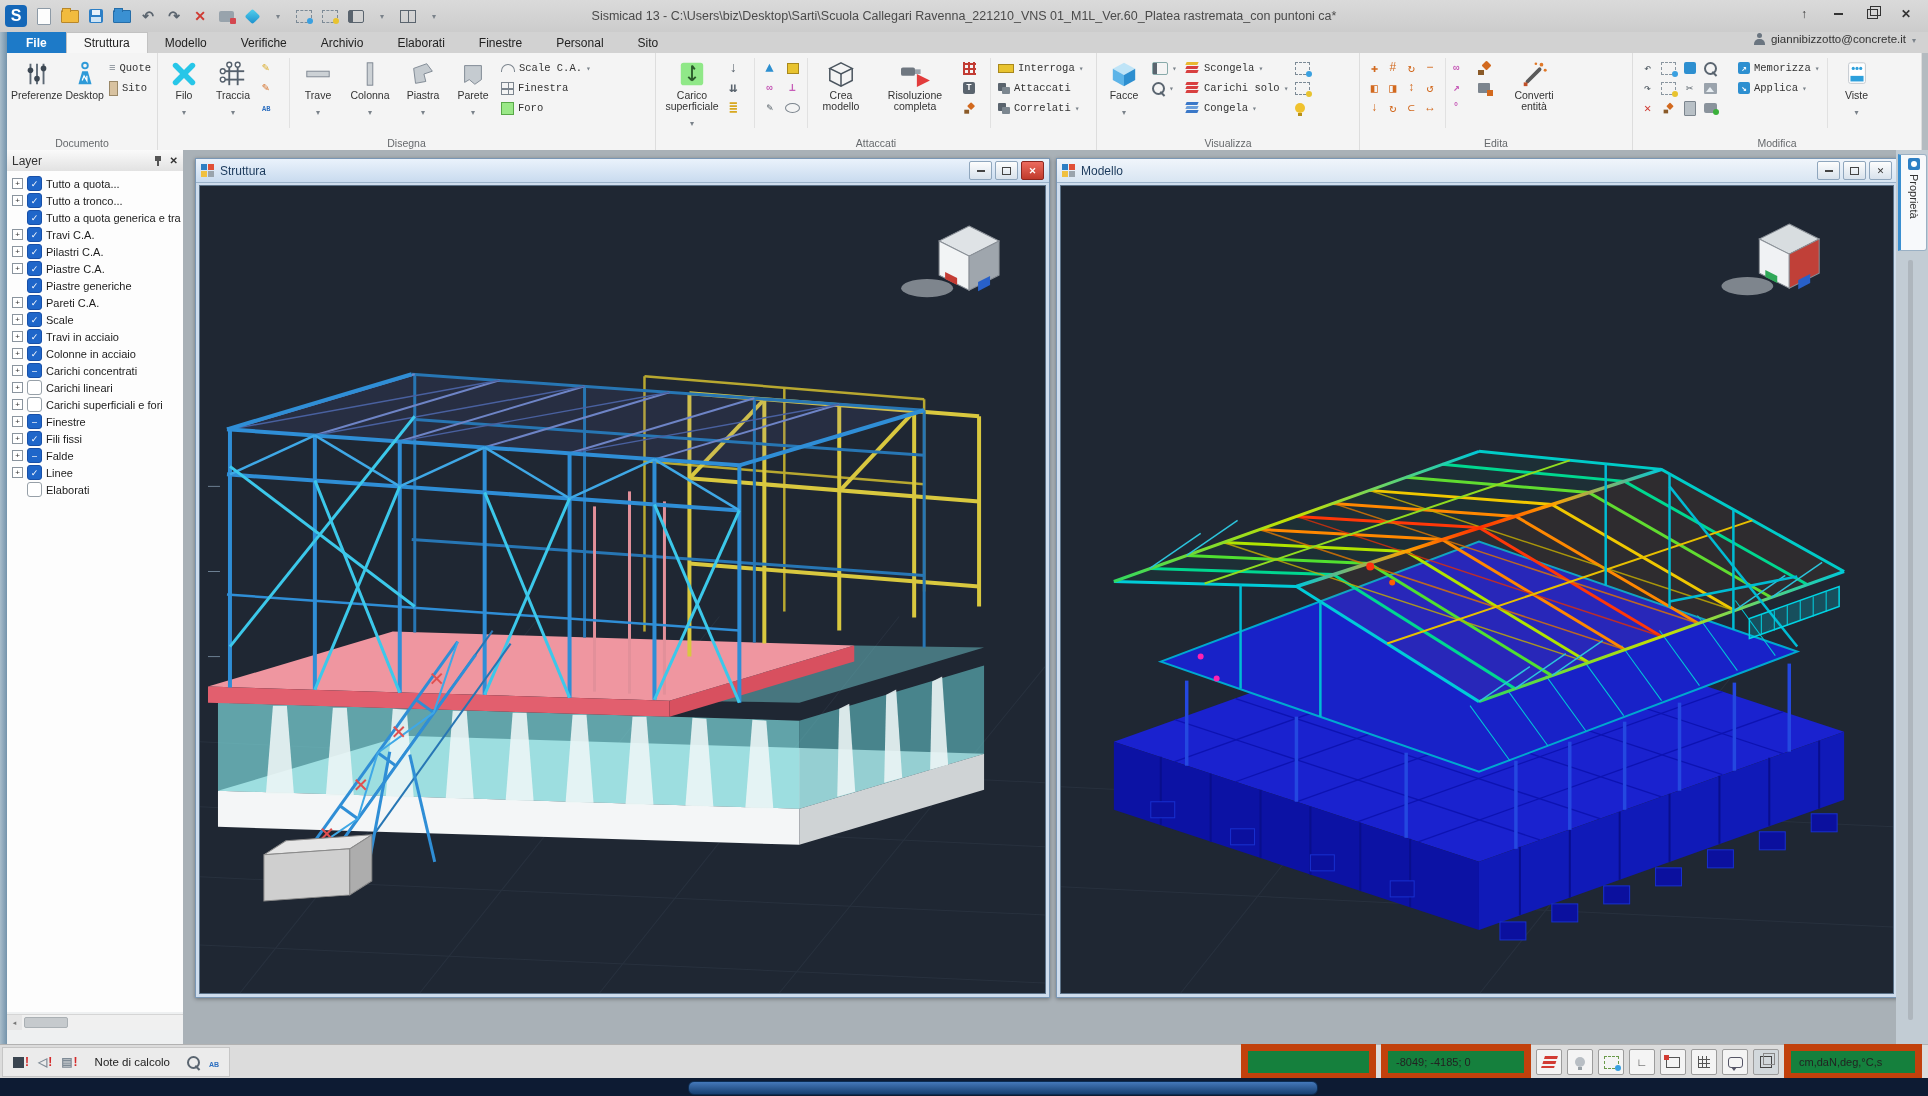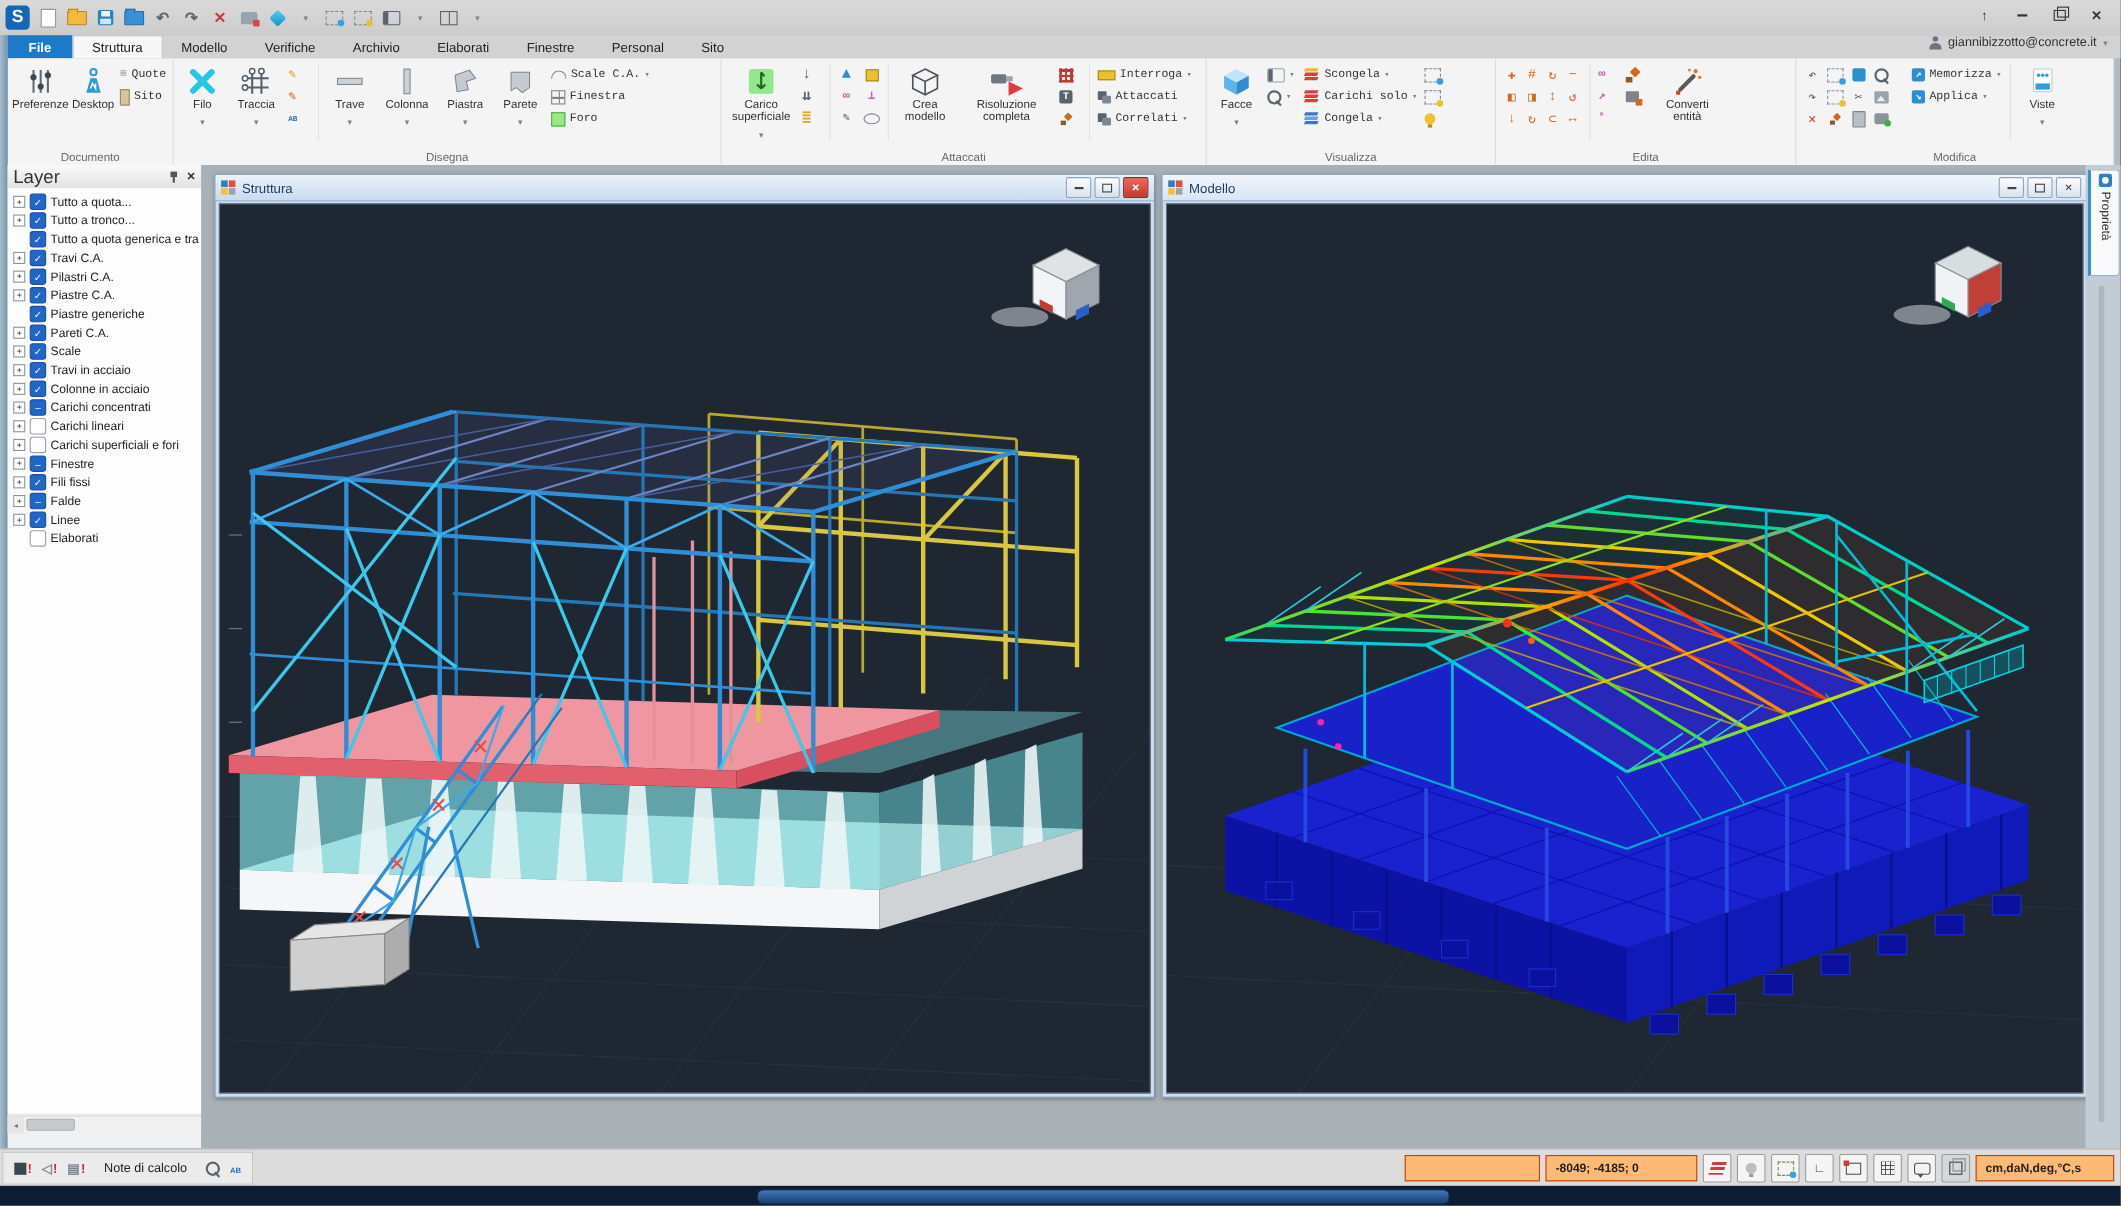--- a/index.html
+++ b/index.html
@@ -122,21 +122,21 @@
   .c-chk::before{content:"✓";} .c-dashg::before{content:"–";} .c-plus::before{content:"+";}
   .c-carl::before{content:"◂";}
   .c-up::before{content:"↑";} .c-doc::before{content:"▤";} .c-left::before{content:"◁";}
   
   .edge-left{position:absolute;left:0;top:32px;width:7px;height:1046px;
     background:linear-gradient(90deg,#a8bcca,#7493ab);}
   .main{position:absolute;left:7px;top:150px;width:1921px;height:894px;}
   
   .layerpanel{position:absolute;left:0;top:0;width:176px;height:894px;background:#eef0f1;border-right:1px solid #9aa2a8;}
   .lp-header{height:21px;background:linear-gradient(#fafafa,#e2e2e2);border-bottom:1px solid #c8c8c8;
-    display:flex;align-items:center;padding:0 5px;font-size:17px;color:#333;}
+    display:flex;align-items:center;padding:0 5px;font-size:12px;color:#333;}
   .lp-tools{margin-left:auto;display:flex;gap:7px;align-items:center;}
   .pin{width:9px;height:11px;position:relative;}
   .pin::before{content:"";position:absolute;left:1px;top:1px;width:6px;height:5px;background:#555;}
   .pin::after{content:"";position:absolute;left:3.5px;top:6px;width:1.5px;height:5px;background:#555;}
   .lp-close{font-size:10px;font-weight:bold;color:#333;}
   .lp-tree{position:absolute;left:0;top:21px;right:0;bottom:32px;background:#fdfdfd;overflow:hidden;padding-top:4px;}
   .trow{display:flex;align-items:center;height:17px;padding-left:5px;gap:4px;font-size:11px;color:#1c1c1c;white-space:nowrap;}
   .exp{width:9px;height:9px;border:1px solid #8a949e;background:#fff;flex:0 0 auto;
     display:flex;align-items:center;justify-content:center;font-size:8px;line-height:1;color:#333;}
   .noexp{width:11px;flex:0 0 auto;}
@@ -177,22 +177,22 @@
   .prop-label{writing-mode:vertical-rl;font-size:11px;color:#333;}
   .vscroll-line{position:absolute;left:12px;top:110px;width:5px;height:760px;background:#aeb6bd;border-radius:2px;}
   
   .statusrow{position:absolute;left:0;top:1044px;width:100%;height:34px;background:#dcdcdc;border-top:1px solid #b2b2b2;display:flex;align-items:center;}
   .sr-left{height:28px;margin:0 0 0 2px;background:#ebebeb;border:1px solid #c6c6c6;display:flex;align-items:center;gap:9px;padding:0 10px;}
   .warn{position:relative;display:flex;align-items:center;}
   .warn::after{content:"!";color:#d42a2a;font-weight:bold;font-size:12px;margin-left:1px;}
   .wsq{width:11px;height:11px;background:#3a4550;}
   .note-label{font-size:11.5px;color:#222;margin:0 8px;}
   .sr-right{margin-left:auto;display:flex;align-items:center;gap:5px;padding-right:6px;}
-  .sfield{height:22px;background:#fdba74;border:1px solid #c2410c;display:flex;align-items:center;
-    padding:0 8px;font-size:11px;color:#222;font-weight:bold;}
+  .sfield{height:22px;background:#15803d;border:7px solid #c2410c;display:flex;align-items:center;
+    padding:0 8px;font-size:11px;color:#222;}
   .sf-empty{width:105px;} .sf-coords{width:120px;} .sf-units{width:108px;}
   .sbtn{width:24px;height:24px;background:#f4f4f4;border:1px solid #9c9c9c;border-radius:2px;
     display:flex;align-items:center;justify-content:center;font-size:11px;color:#444;}
   .sbtn.pressed{background:#d2d8dc;}
   .redlayers{width:13px;height:12px;background:repeating-linear-gradient(180deg,#d23b33 0 3px,transparent 3px 5px);transform:skewX(-18deg);}
   .snapic{width:12px;height:9px;border:1px solid #555;position:relative;}
   .snapic::after{content:"";position:absolute;left:-3px;top:-3px;width:5px;height:5px;background:#d23b33;}
   .gridic{width:12px;height:12px;background:
      repeating-linear-gradient(0deg,#555 0 1px,transparent 1px 4px),
      repeating-linear-gradient(90deg,#555 0 1px,transparent 1px 4px);}
@@ -243,20 +243,21 @@
         </span>
       <span class="qi">
           <span class="q-win"></span>
         </span>
       <span class="qi c-drop"></span>
       <span class="qi">
           <span class="q-cols"></span>
         </span>
       <span class="qi c-drop"></span>
     </div>
+    <div class="title-text">Sismicad 13 - C:\Users\biz\Desktop\Sarti\Scuola Callegari Ravenna_221210_VNS 01_M1L_Ver.60_Platea rastremata_con puntoni ca*</div>
     <div class="win-controls">
       <span class="wc glyph c-up"></span>
       <span class="wc">
           <span class="wc-bar"></span>
         </span>
       <span class="wc">
           <span class="wc-restore"></span>
         </span>
       <span class="wc glyph c-x"></span>
     </div>

